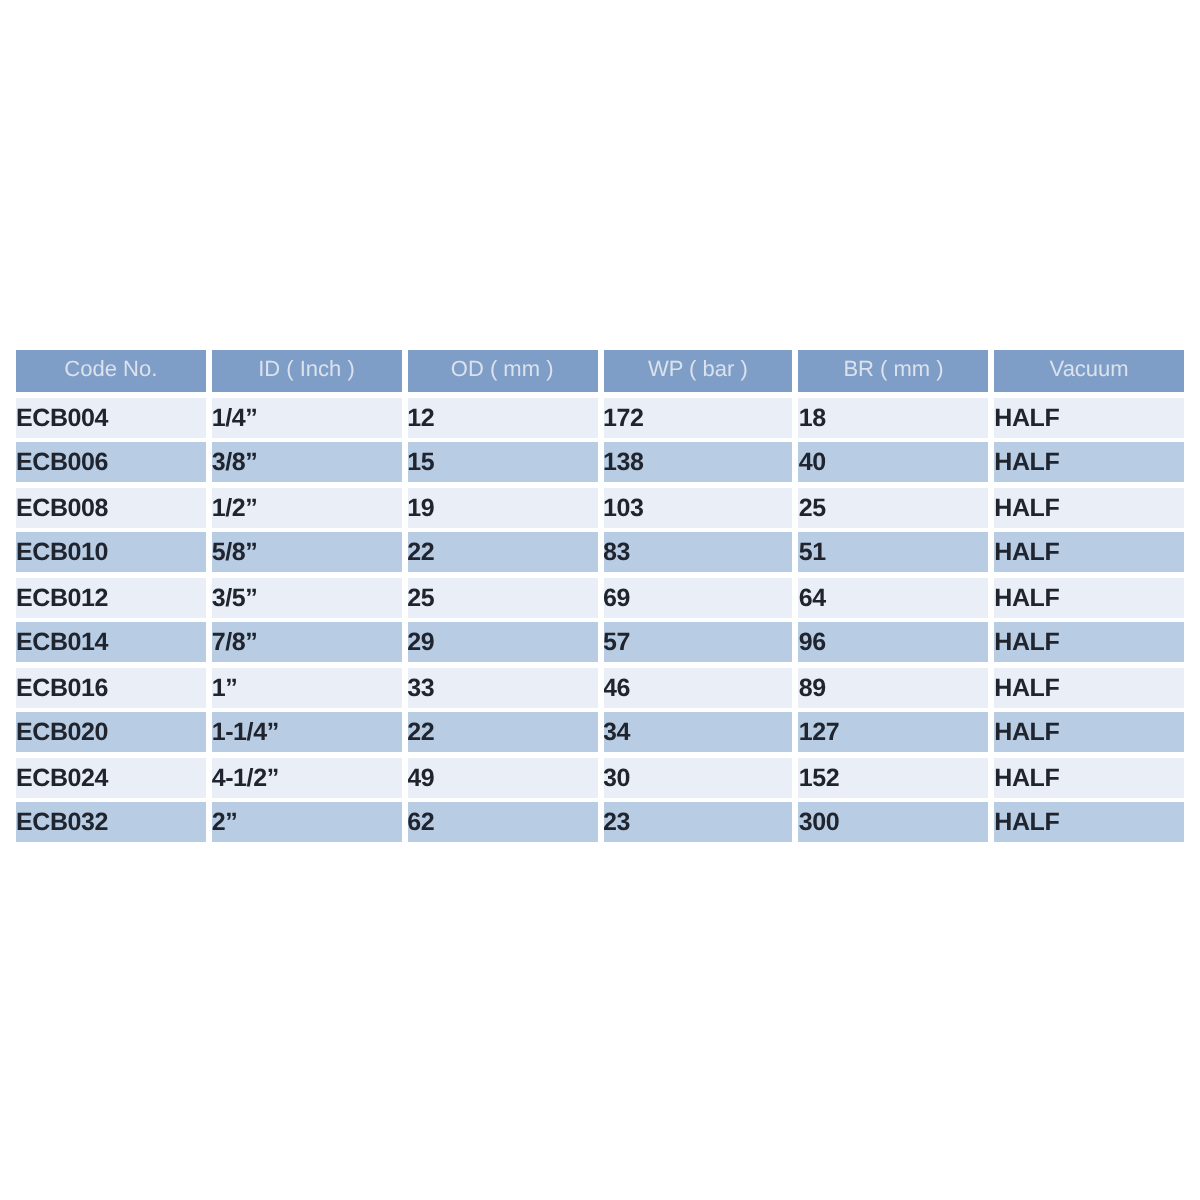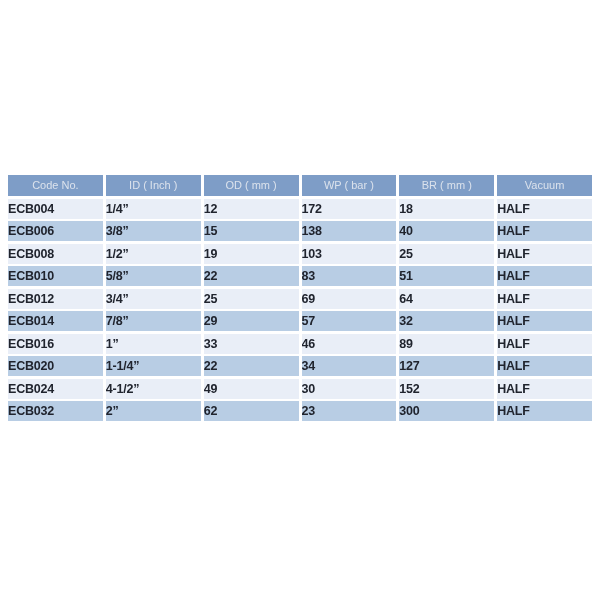--- a/index.html
+++ b/index.html
@@ -106,33 +106,33 @@
       <div class="td">ECB010</div>
       <div class="td">5/8”</div>
       <div class="td">22</div>
       <div class="td">83</div>
       <div class="td">51</div>
       <div class="td">HALF</div>
     </div>
 
     <div class="trow">
       <div class="td">ECB012</div>
-      <div class="td">3/4”</div>
+      <div class="td">3/5”</div>
       <div class="td">25</div>
       <div class="td">69</div>
       <div class="td">64</div>
       <div class="td">HALF</div>
     </div>
 
     <div class="trow">
       <div class="td">ECB014</div>
       <div class="td">7/8”</div>
       <div class="td">29</div>
       <div class="td">57</div>
-      <div class="td">32</div>
+      <div class="td">96</div>
       <div class="td">HALF</div>
     </div>
 
     <div class="trow">
       <div class="td">ECB016</div>
       <div class="td">1”</div>
       <div class="td">33</div>
       <div class="td">46</div>
       <div class="td">89</div>
       <div class="td">HALF</div>

